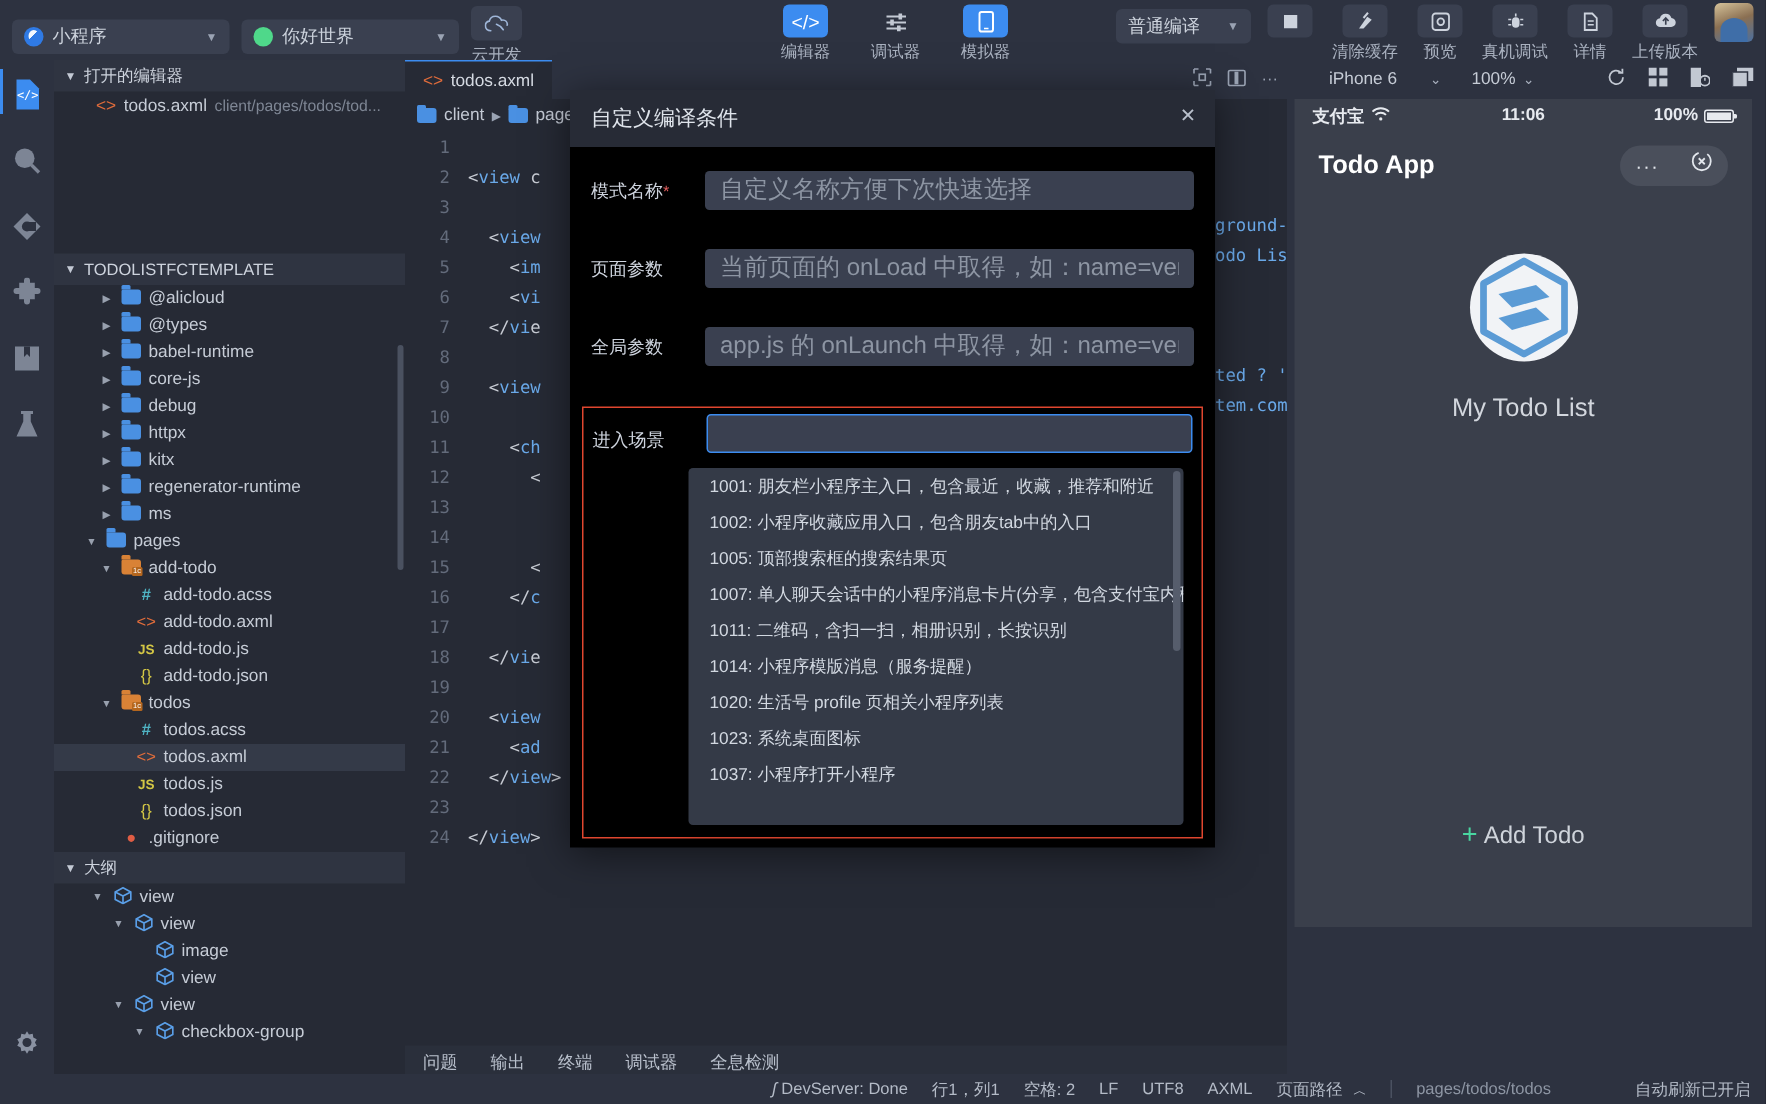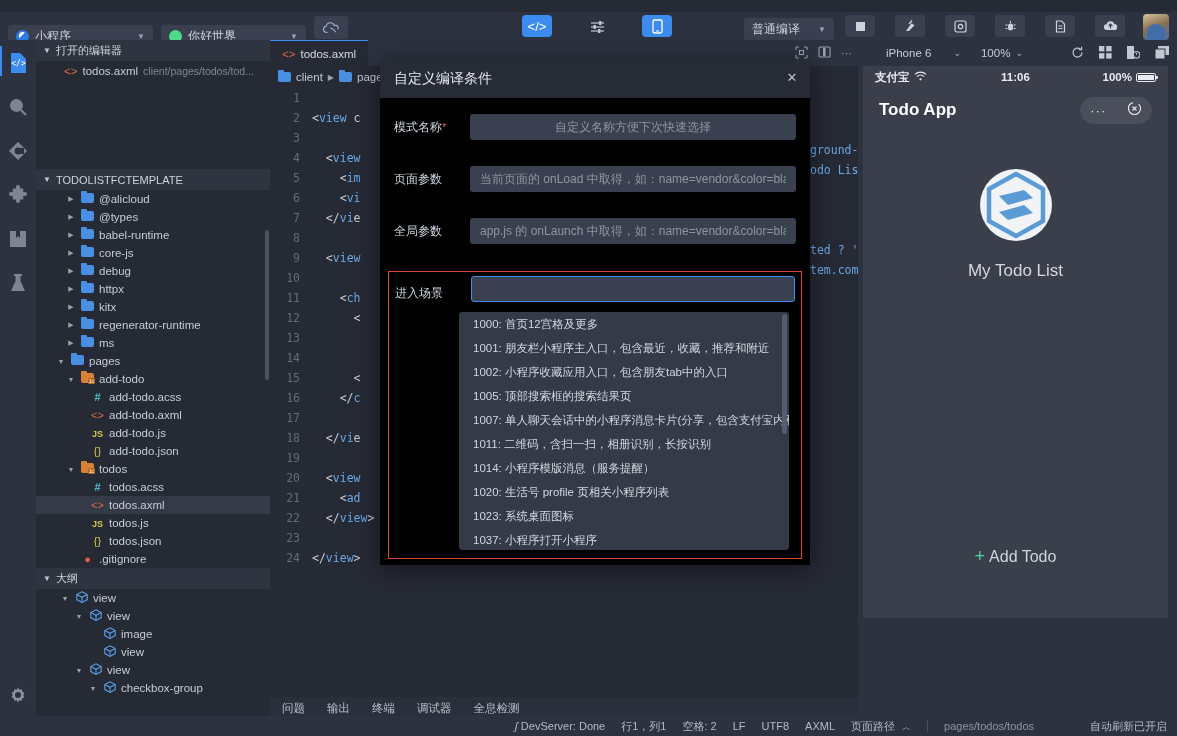--- a/index.html
+++ b/index.html
@@ -8,21 +8,21 @@
     background: #262a35;
     font-family: "Liberation Sans", "DejaVu Sans", sans-serif;
     color: #c6ccd6;
     overflow: hidden;
     -webkit-font-smoothing: antialiased;
   }
   #app { position: relative; width: 1177px; height: 736px; }
 
   
   .toolbar {
-    position: absolute; left: 0; top: 12px; width: 1177px; height: 40px;
+    position: absolute; left: 0; top: 0; width: 1177px; height: 40px;
     background: #2d3240; display: flex; align-items: flex-start;
   }
   .tb-left { display: flex; align-items: center; padding: 4px 0 0 8px; gap: 8px; }
   .pill {
     height: 23px; background: #3a4050; border-radius: 4px;
     display: flex; align-items: center; padding: 0 8px; gap: 6px;
     font-size: 12px; color: #ccd2dc; min-width: 145px;
   }
   .pill .cap { flex: 1; white-space: nowrap; overflow: hidden; }
   .pill .caret { font-size: 8px; color: #9aa3b3; }
@@ -227,23 +227,22 @@
     position: absolute; right: 10px; top: 9px; width: 16px; height: 16px;
     display: flex; align-items: center; justify-content: center;
     color: #b9c0cc; font-size: 13px; cursor: pointer;
   }
   .modal-body { padding: 16px 14px 0 14px; }
   .frow { display: flex; align-items: center; margin-bottom: 26px; gap: 10px; }
   .flabel { width: 66px; font-size: 12px; color: #ced4de; flex: 0 0 auto; text-align: left; }
   .req { color: #e05d5d; font-size: 11px; }
   .finput {
     flex: 1; height: 26px; background: #3a4050; border: none; border-radius: 3px;
-    padding: 0 10px; font-size: 12px; color: #dfe4eb;
+    padding: 0 10px; font-size: 16px; color: #dfe4eb;
     font-family: "Liberation Sans", sans-serif;
-    text-align: center;
   }
   .finput::placeholder { color: #8d95a3; }
   .fsel {
     height: 26px; background: #3a4050; border-radius: 3px; display: flex;
     align-items: center; padding: 0 8px; font-size: 12px; color: #dfe4eb; gap: 4px;
     cursor: pointer; flex: 0 0 auto;
   }
   .fsel .caret { font-size: 7px; color: #c4cad4; }
   .sub-input { height: 26px; background: #3a4050; border: none; border-radius: 3px;
     padding: 0 10px; font-size: 12px; color: #dfe4eb; font-family: "Liberation Sans", sans-serif; }
@@ -925,21 +924,20 @@
 
     </div>
 
     <div class="scene-wrap">
       <div class="scene-row">
         <div class="flabel">进入场景</div>
         <input class="scene-input" value="" placeholder="" style="">
       </div>
       <div class="dropdown">
         <div class="dd-scroll" id="scene-list">
-            <div class="dd-item">1000: 首页12宫格及更多</div>
             <div class="dd-item">1001: 朋友栏小程序主入口，包含最近，收藏，推荐和附近</div>
             <div class="dd-item">1002: 小程序收藏应用入口，包含朋友tab中的入口</div>
             <div class="dd-item">1005: 顶部搜索框的搜索结果页</div>
             <div class="dd-item">1007: 单人聊天会话中的小程序消息卡片(分享，包含支付宝内和外部</div>
             <div class="dd-item">1011: 二维码，含扫一扫，相册识别，长按识别</div>
             <div class="dd-item">1014: 小程序模版消息（服务提醒）</div>
             <div class="dd-item">1020: 生活号 profile 页相关小程序列表</div>
             <div class="dd-item">1023: 系统桌面图标</div>
             <div class="dd-item">1037: 小程序打开小程序</div>
           </div>

